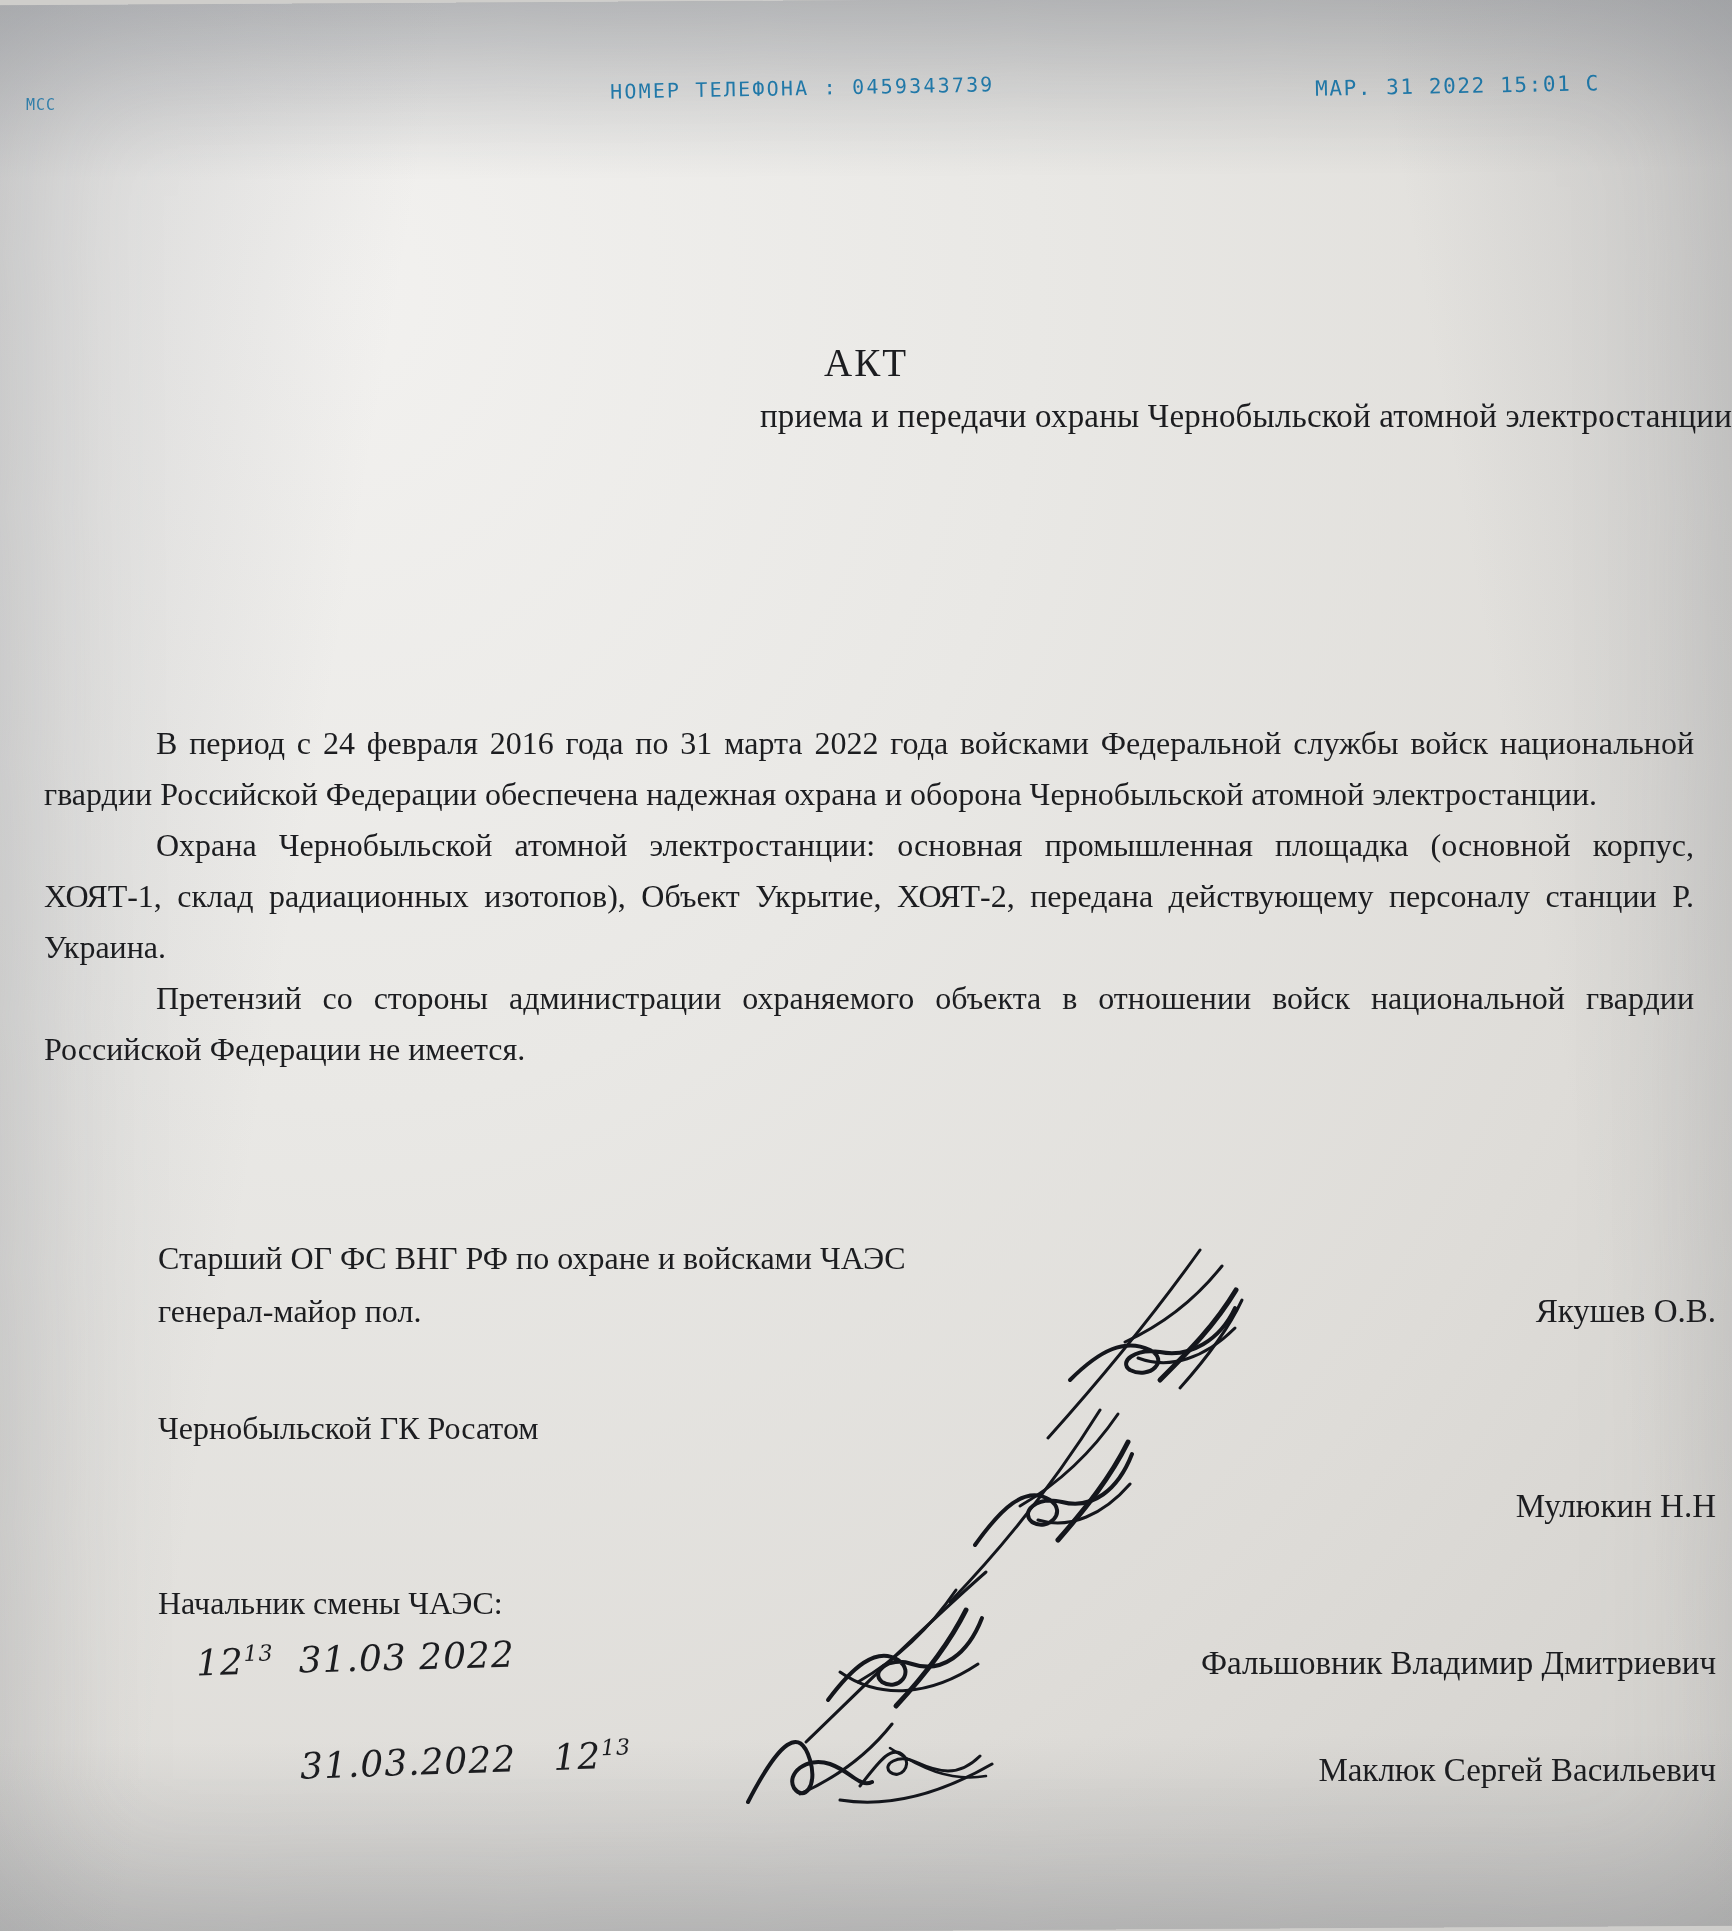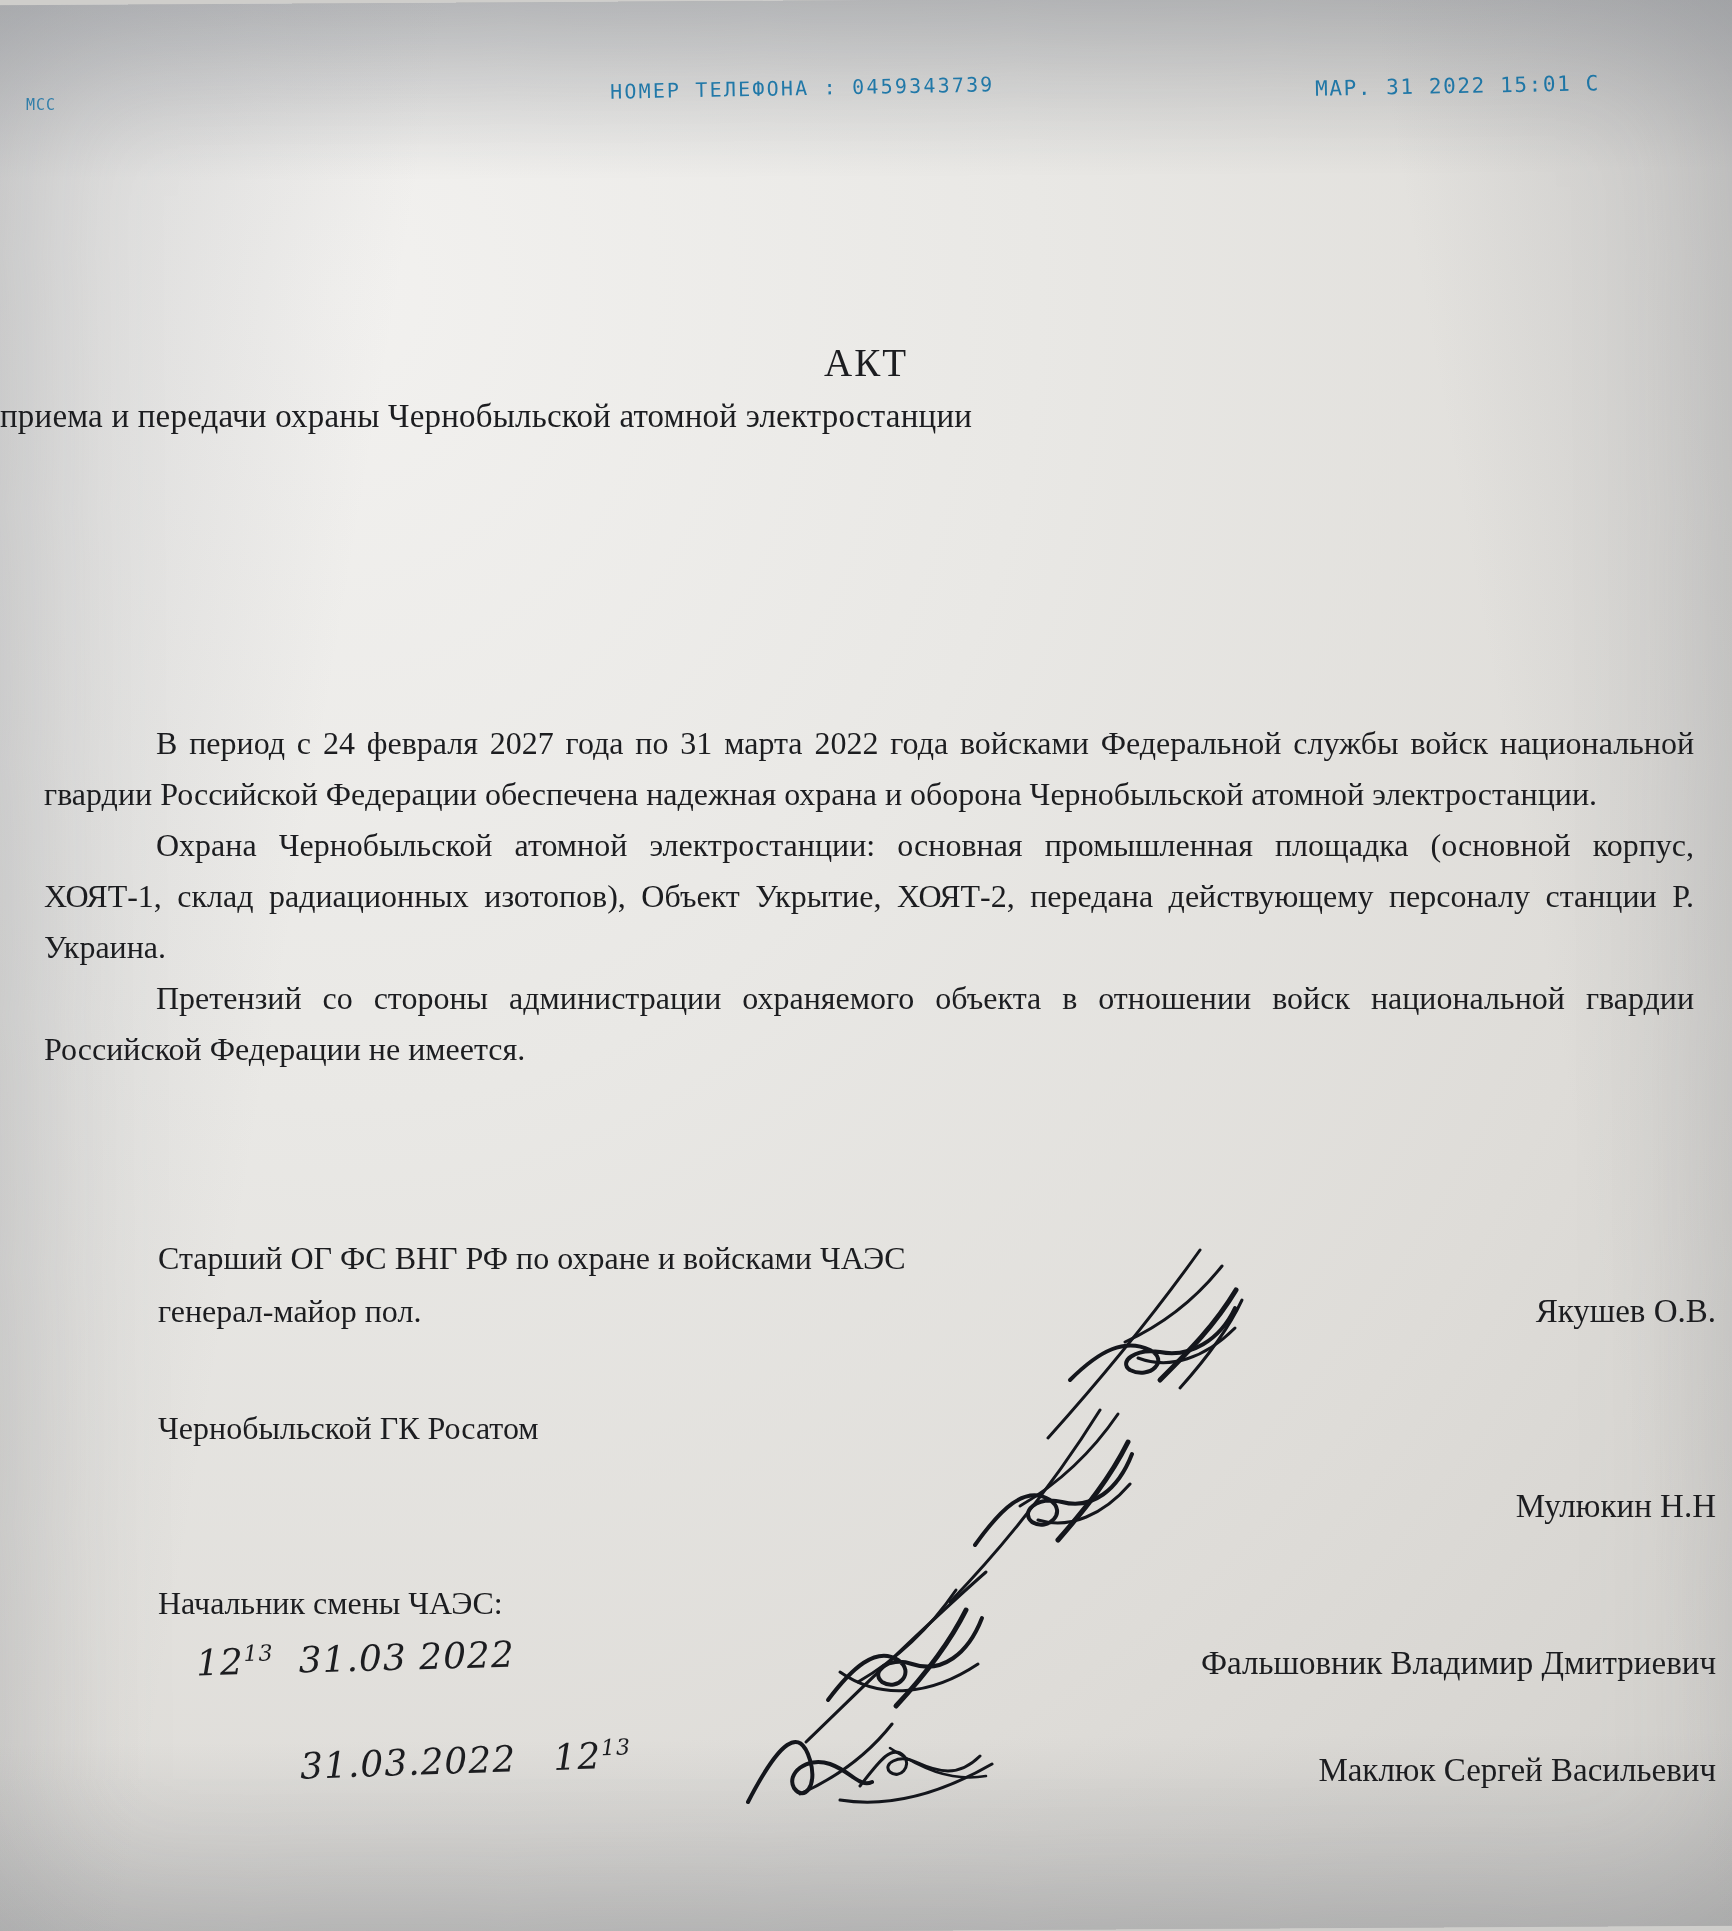--- a/index.html
+++ b/index.html
@@ -95,21 +95,21 @@
     text-align: center;
     font-size: 39px;
     font-weight: normal;
     letter-spacing: 2px;
   }
   .doc-subtitle {
     position: absolute;
     top: 398px;
     left: 0;
     width: 100%;
-    text-align: left;
+    text-align: right;
     font-size: 33px;
     letter-spacing: 0.2px;
   }
 
   
   .meta-row {
     position: absolute;
     top: 563px;
     left: 0;
     width: 100%;
@@ -235,21 +235,21 @@
       <div class="fax-left">МСС</div>
       <div class="fax-mid">НОМЕР ТЕЛЕФОНА : 0459343739</div>
       <div class="fax-right">МАР. 31 2022 15:01 С</div>
     </div>
 
     <div class="doc-title">АКТ</div>
     <div class="doc-subtitle">приема и передачи охраны Чернобыльской атомной электростанции</div>
 
 
     <div class="body">
-      <p>В период с 24 февраля 2027 года по 31 марта 2022 года войсками Федеральной службы войск национальной гвардии Российской Федерации обеспечена надежная охрана и оборона Чернобыльской атомной электростанции.</p>
+      <p>В период с 24 февраля 2016 года по 31 марта 2022 года войсками Федеральной службы войск национальной гвардии Российской Федерации обеспечена надежная охрана и оборона Чернобыльской атомной электростанции.</p>
       <p>Охрана Чернобыльской атомной электростанции: основная промышленная площадка (основной корпус, ХОЯТ-1, склад радиационных изотопов), Объект Укрытие, ХОЯТ-2, передана действующему персоналу станции Р. Украина.</p>
       <p>Претензий со стороны администрации охраняемого объекта в отношении войск национальной гвардии Российской Федерации не имеется.</p>
     </div>
 
     <div class="signatures">
 
       <div class="sig-group g1">
         <div class="sig-left">Старший ОГ ФС ВНГ РФ по охране и войсками ЧАЭС</div>
       </div>
       <div class="sig-group g1-line2">

